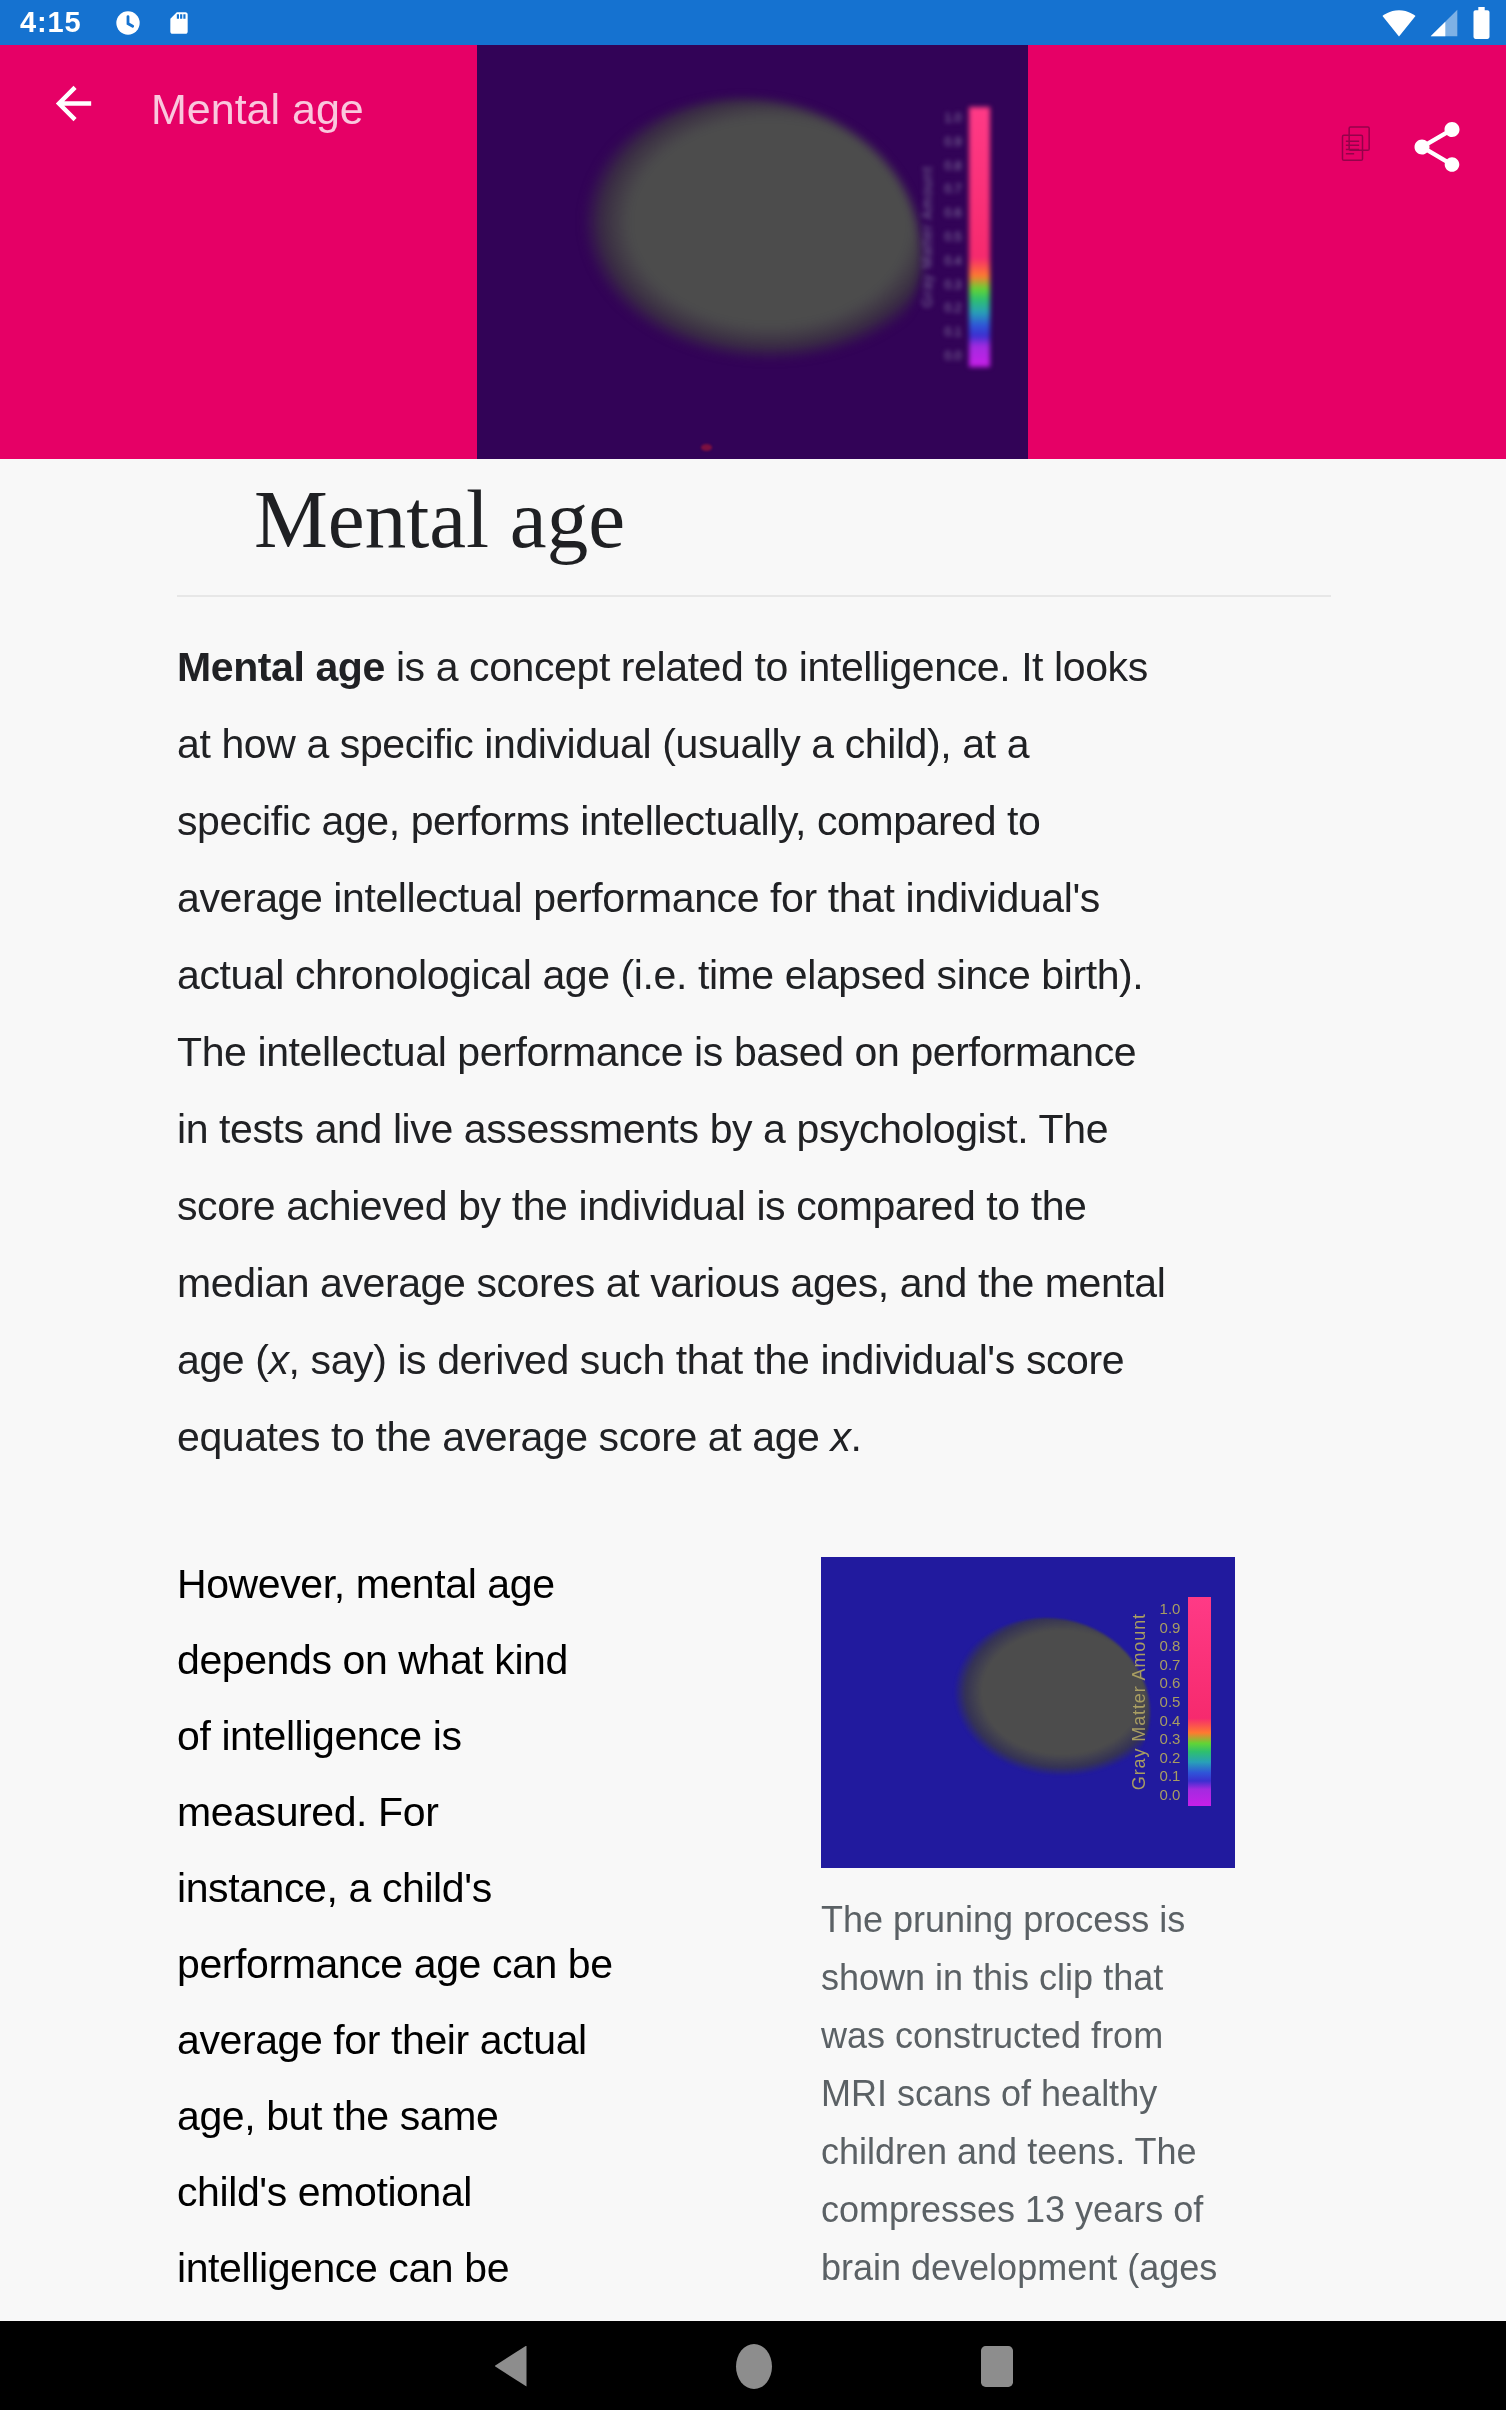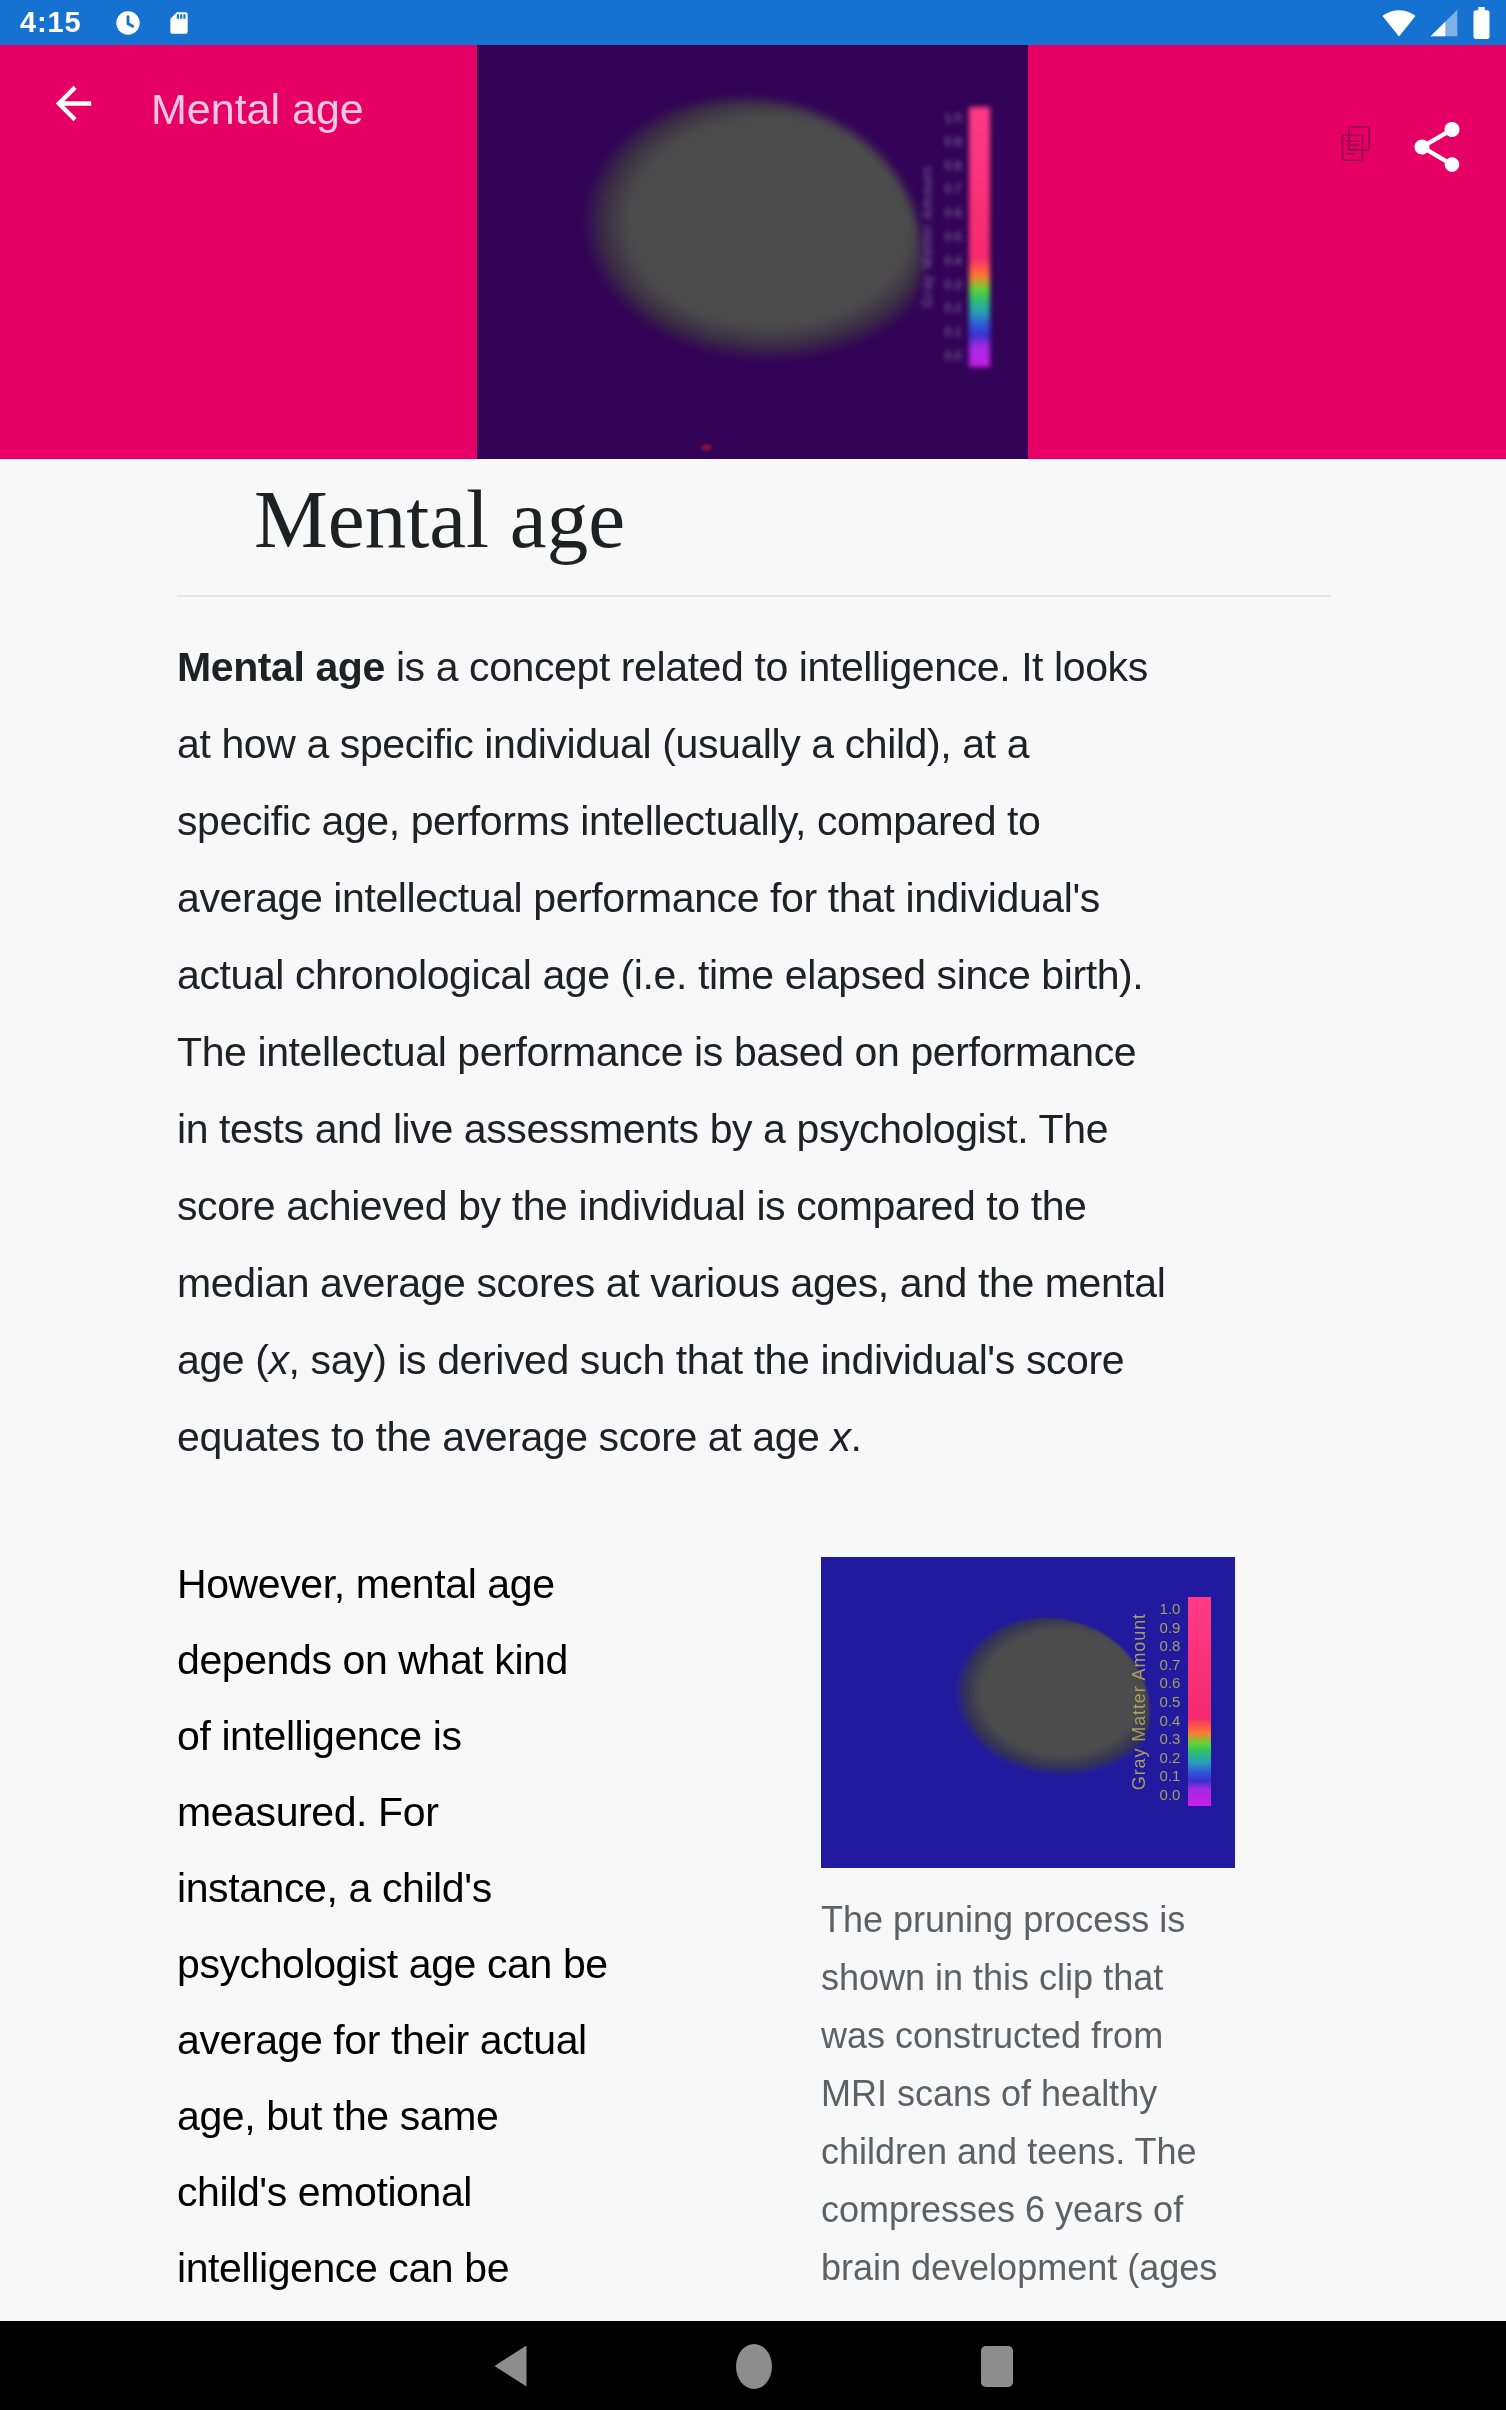--- a/index.html
+++ b/index.html
@@ -180,21 +180,21 @@
       <div class="line">age (<i>x</i>, say) is derived such that the individual's score</div>
       <div class="line">equates to the average score at age <i>x</i>.</div>
     </div>
 
   <div class="p2">
       <div class="line">However, mental age</div>
       <div class="line">depends on what kind</div>
       <div class="line">of intelligence is</div>
       <div class="line">measured. For</div>
       <div class="line">instance, a child's</div>
-      <div class="line">psychologist age can be</div>
+      <div class="line">performance age can be</div>
       <div class="line">average for their actual</div>
       <div class="line">age, but the same</div>
       <div class="line">child's emotional</div>
       <div class="line">intelligence can be</div>
     </div>
 
   <div class="figure">
     <div class="brain">
       <div class="brain-shadow"></div>
       <div class="brain-main"></div>
@@ -217,21 +217,21 @@
       <span class="cbar"></span>
     </div>
   </div>
 
   <div class="caption">
       <div class="line">The pruning process is</div>
       <div class="line">shown in this clip that</div>
       <div class="line">was constructed from</div>
       <div class="line">MRI scans of healthy</div>
       <div class="line">children and teens. The</div>
-      <div class="line">compresses 6 years of</div>
+      <div class="line">compresses 13 years of</div>
       <div class="line">brain development (ages</div>
     </div>
 
   <div class="nav-bar">
     <div class="nav-back"></div>
     <div class="nav-home"></div>
     <div class="nav-recent"></div>
   </div>
 
 </div>

